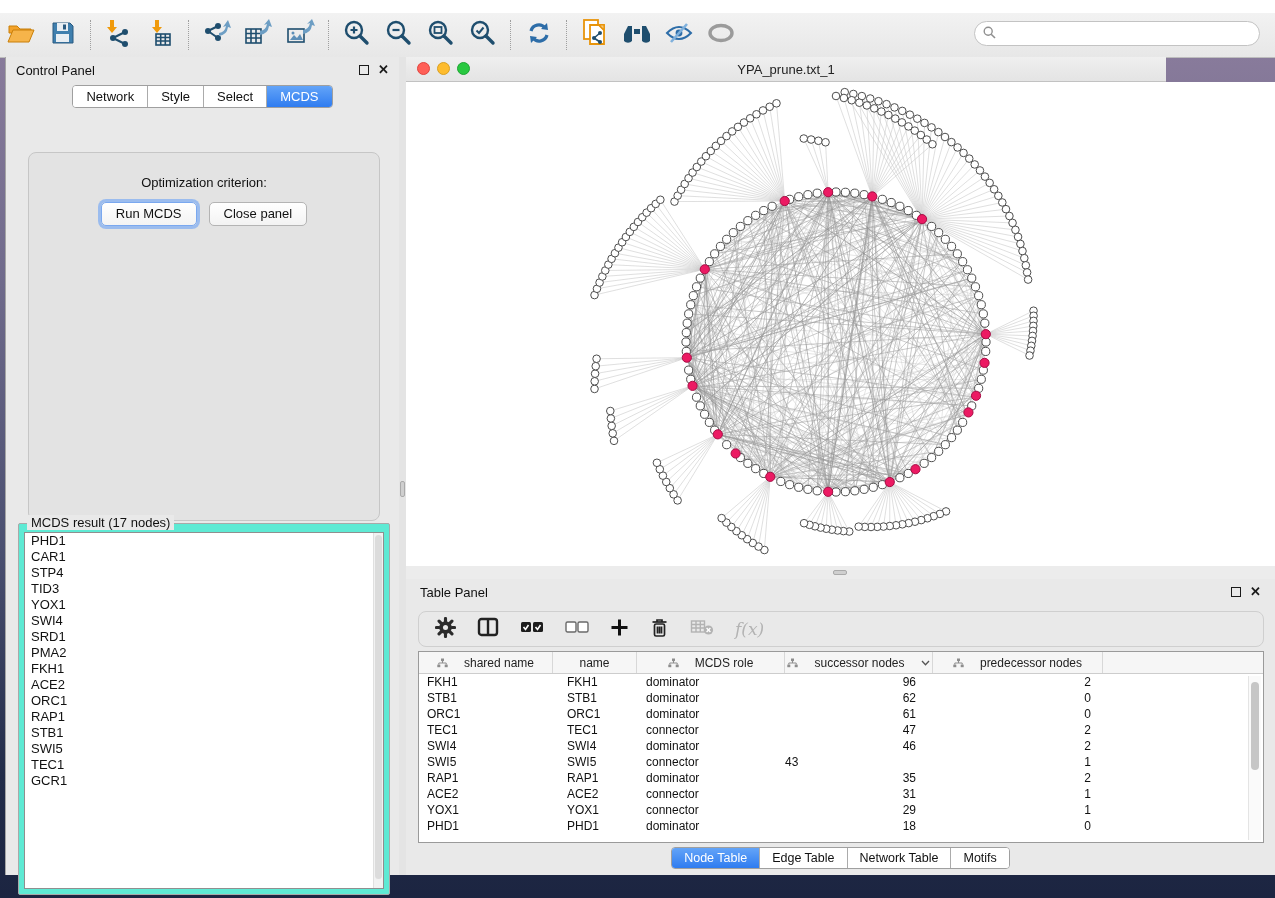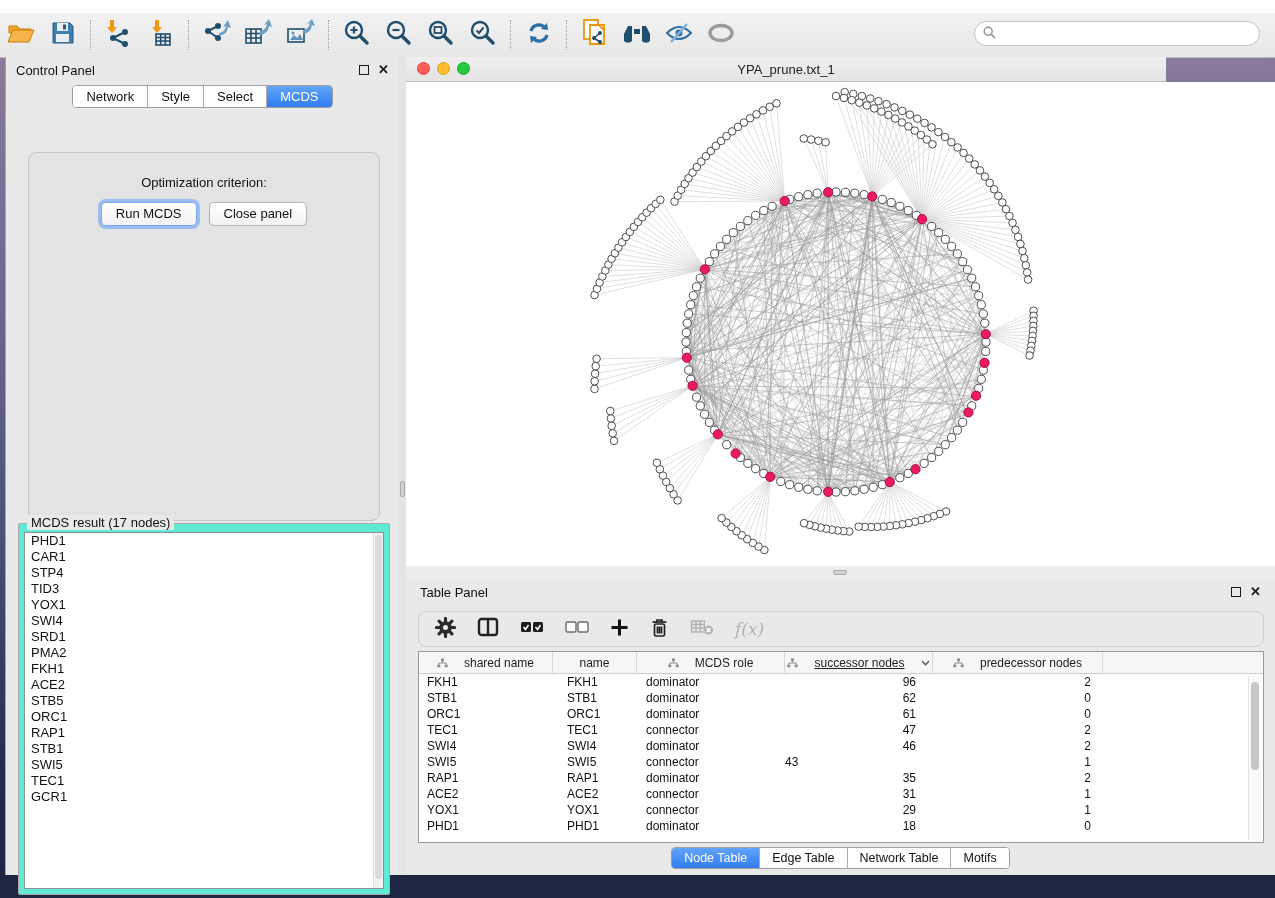--- a/index.html
+++ b/index.html
@@ -307,21 +307,20 @@
       <div class="mcds-item">PHD1</div>
           <div class="mcds-item">CAR1</div>
           <div class="mcds-item">STP4</div>
           <div class="mcds-item">TID3</div>
           <div class="mcds-item">YOX1</div>
           <div class="mcds-item">SWI4</div>
           <div class="mcds-item">SRD1</div>
           <div class="mcds-item">PMA2</div>
           <div class="mcds-item">FKH1</div>
           <div class="mcds-item">ACE2</div>
-          <div class="mcds-item">STB5</div>
           <div class="mcds-item">ORC1</div>
           <div class="mcds-item">RAP1</div>
           <div class="mcds-item">STB1</div>
           <div class="mcds-item">SWI5</div>
           <div class="mcds-item">TEC1</div>
           <div class="mcds-item">GCR1</div>
         </div>
     </div>
   </div>
 
@@ -1316,21 +1315,21 @@
           </div>
           <div class="th" style="width: 148px;">
             <svg width="11" height="10" viewBox="0 0 11 10">
               <rect x="4" y="0.5" width="3" height="2.6" fill="#8d8d8d"></rect>
               <path d="M5.5 3 v2 M1.8 5 h7.4 M1.8 5 v1.6 M9.2 5 v1.6" stroke="#8d8d8d" fill="none" stroke-width="1"></path>
               <rect x="0.3" y="6.6" width="3" height="2.6" fill="#8d8d8d"></rect>
               <rect x="7.7" y="6.6" width="3" height="2.6" fill="#8d8d8d"></rect>
             </svg>
             <span>MCDS role</span>
           </div>
-          <div class="th" style="width: 148px; text-decoration: underline;">
+          <div class="th" style="width: 148px;">
             <svg width="11" height="10" viewBox="0 0 11 10">
               <rect x="4" y="0.5" width="3" height="2.6" fill="#8d8d8d"></rect>
               <path d="M5.5 3 v2 M1.8 5 h7.4 M1.8 5 v1.6 M9.2 5 v1.6" stroke="#8d8d8d" fill="none" stroke-width="1"></path>
               <rect x="0.3" y="6.6" width="3" height="2.6" fill="#8d8d8d"></rect>
               <rect x="7.7" y="6.6" width="3" height="2.6" fill="#8d8d8d"></rect>
             </svg>
             <span>successor nodes</span>
             <svg width="9" height="6" viewBox="0 0 9 6">
               <path d="M1 1 L4.5 4.8 L8 1" fill="none" stroke="#555" stroke-width="1.3"></path>
             </svg>

